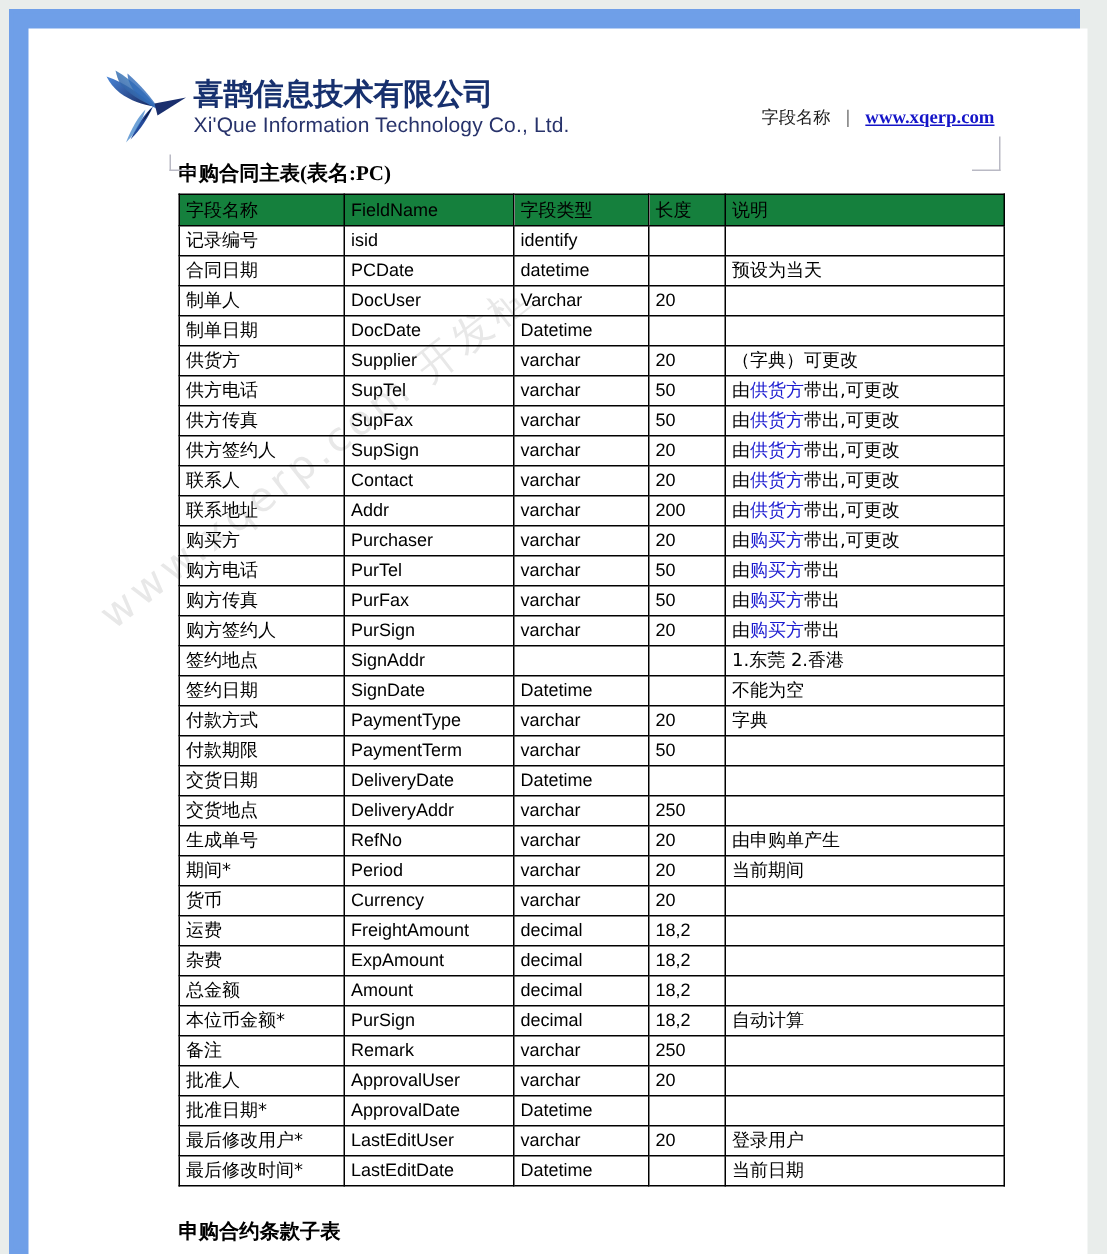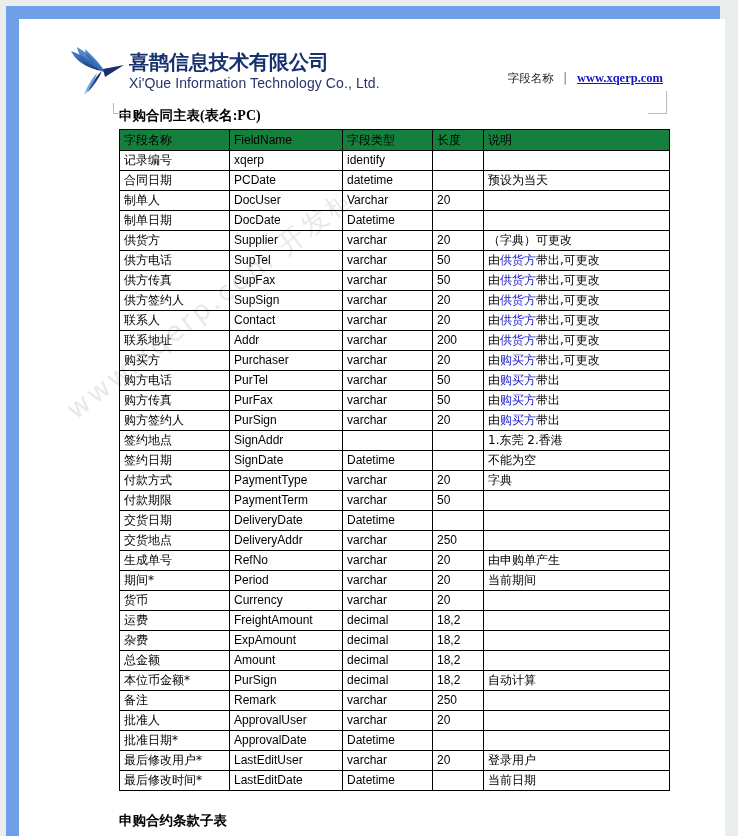--- a/index.html
+++ b/index.html
@@ -300,21 +300,21 @@
                 <td class="c-name">字段名称</td>
                 <td class="c-field">FieldName</td>
                 <td class="c-type">字段类型</td>
                 <td class="c-len">长度</td>
                 <td class="c-desc">说明</td>
               </tr>
             </thead>
             <tbody id="tbody-pc">
                 <tr>
                   <td class="c-name">记录编号</td>
-                  <td class="c-field">xqerp</td>
+                  <td class="c-field">isid</td>
                   <td class="c-type">identify</td>
                   <td class="c-len"></td>
                   <td class="c-desc"></td>
                 </tr>
                 <tr>
                   <td class="c-name">合同日期</td>
                   <td class="c-field">PCDate</td>
                   <td class="c-type">datetime</td>
                   <td class="c-len"></td>
                   <td class="c-desc">预设为当天</td>

